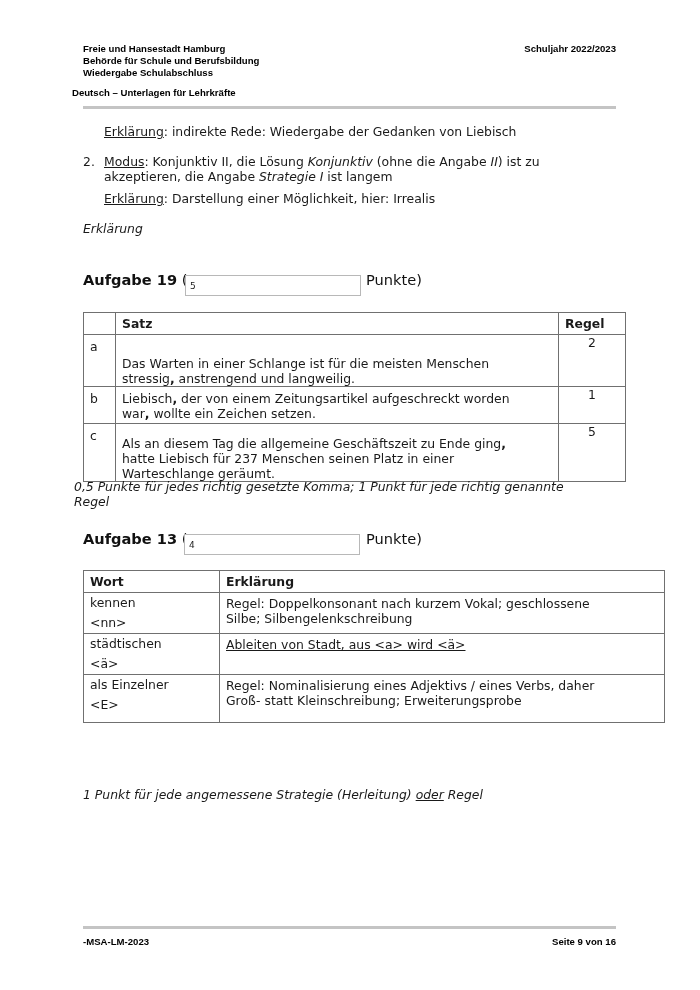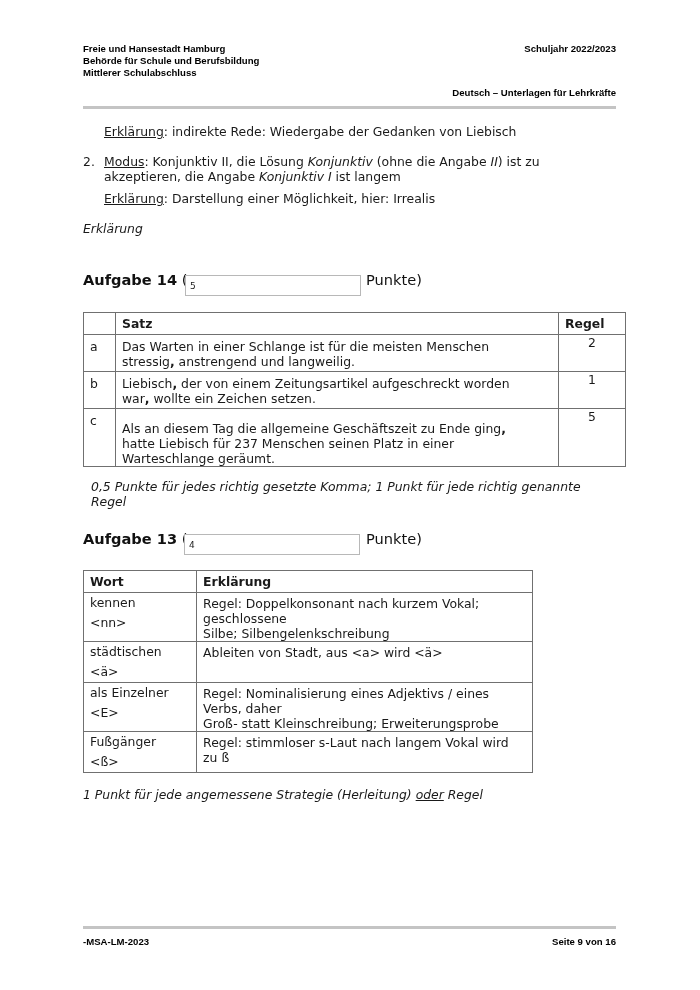--- a/index.html
+++ b/index.html
@@ -20,65 +20,65 @@
     .center { text-align: center !important; }
     .wort-line { display: block; line-height: 20px; }
   </style>
 </head>
 <body>
 
 <div>
   <div class="abs hdr" style="left:83px; top:43px;">
     <div>Freie und Hansestadt Hamburg</div>
     <div>Behörde für Schule und Berufsbildung</div>
-    <div>Mittlerer Schulabschluss</div>
+    <div>Wiedergabe Schulabschluss</div>
   </div>
   <div class="abs hdr" style="right:84px; top:43px; text-align:right;">Schuljahr 2022/2023</div>
-  <div class="abs hdr" style="left:83px; width:533px; top:87px; text-align:right;">Deutsch – Unterlagen für Lehrkräfte</div>
+  <div class="abs hdr" style="left:72px; width:533px; top:87px; text-align:left;">Deutsch – Unterlagen für Lehrkräfte</div>
   <div class="rule" style="top:106px;"></div>
 </div>
 
 <div class="abs body-text" style="left:104px; top:124px;">
   <span class="ul">Erklärung</span><span>: indirekte Rede: Wiedergabe der Gedanken von Liebisch</span>
 </div>
 
 <div class="abs body-text" style="left:83px; top:154px;">2.</div>
 <div class="abs body-text" style="left:104px; top:154px;">
   <div><span class="ul">Modus</span><span>: Konjunktiv II, die Lösung </span><span class="it">Konjunktiv</span><span> (ohne die Angabe </span><span class="it">II</span><span>) ist zu</span></div>
-  <div><span>akzeptieren, die Angabe </span><span class="it">Konjunktiv I</span><span> ist langem</span></div>
+  <div><span>akzeptieren, die Angabe </span><span class="it">Strategie I</span><span> ist langem</span></div>
 </div>
 <div class="abs body-text" style="left:104px; top:191px;">
   <span class="ul">Erklärung</span><span>: Darstellung einer Möglichkeit, hier: Irrealis</span>
 </div>
 
 <div class="abs body-text it" style="left:83px; top:221px;">
   <div>Erklärung</div>
 </div>
 
 <div class="abs heading" style="left:83px; top:271px;">
-  <b>Aufgabe 14</b><span> (</span>
+  <b>Aufgabe 19</b><span> (</span>
 </div>
 <div class="pts-input" style="left:185px; top:275px;">5</div>
 <div class="abs heading" style="left:366px; top:271px;">Punkte)</div>
 
 <table class="t" style="left:83px; top:312px; width:543px;">
   <colgroup>
       <col style="width:32px">
       <col style="width:444px">
       <col style="width:67px">
     </colgroup>
   <tbody>
       <tr>
     <th></th>
     <th>Satz</th>
     <th>Regel</th>
   </tr>
   <tr style="height:37px;">
     <td style="padding-top:4px;">a</td>
-    <td style="padding-top:4px;">
+    <td style="padding-top:21px;">
       <div>Das Warten in einer Schlange ist für die meisten Menschen</div>
       <div><span>stressig</span><b>,</b><span> anstrengend und langweilig.</span></div>
     </td>
     <td class="center" style="padding-top:0;">2</td>
   </tr>
   <tr style="height:37px;">
     <td style="padding-top:4px;">b</td>
     <td style="padding-top:4px;">
       <div><span>Liebisch</span><b>,</b><span> der von einem Zeitungsartikel aufgeschreckt worden</span></div>
       <div><span>war</span><b>,</b><span> wollte ein Zeichen setzen.</span></div>
@@ -90,32 +90,32 @@
     <td style="padding-top:12px;">
       <div><span>Als an diesem Tag die allgemeine Geschäftszeit zu Ende ging</span><b>,</b></div>
       <div>hatte Liebisch für 237 Menschen seinen Platz in einer</div>
       <div>Warteschlange geräumt.</div>
     </td>
     <td class="center" style="padding-top:0;">5</td>
   </tr>
 </tbody>
   </table>
 
-<div class="abs body-text it" style="left:91px; top:479px;font-style:italic;">
+<div class="abs body-text it" style="left:74px; top:479px;font-style:italic;">
   <div>0,5 Punkte für jedes richtig gesetzte Komma; 1 Punkt für jede richtig genannte</div>
   <div>Regel</div>
 </div>
 
 <div class="abs heading" style="left:83px; top:530px;">
   <b>Aufgabe 13</b><span> (</span>
 </div>
 <div class="pts-input" style="left:184px; top:534px;">4</div>
 <div class="abs heading" style="left:366px; top:530px;">Punkte)</div>
 
-<table class="t" style="left:83px; top:570px; width:450px;">
+<table class="t" style="left:83px; top:570px; width:582px;">
   <colgroup>
       <col style="width:125px">
       <col style="width:409px">
     </colgroup>
   <tbody>
       <tr>
     <th>Wort</th>
     <th>Erklärung</th>
   </tr>
   <tr style="height:41px;margin-top:17px;">
@@ -126,45 +126,35 @@
     <td style="padding-top:3px;">
           <div>Regel: Doppelkonsonant nach kurzem Vokal; geschlossene</div>
           <div>Silbe; Silbengelenkschreibung</div>
         </td>
   </tr>
   <tr style="height:41px;">
     <td>
           <span class="wort-line">städtischen</span>
           <span class="wort-line">&lt;ä&gt;</span>
         </td>
-    <td style="padding-top:3px;">
+    <td style="padding-top:3px;text-decoration:underline;">
           <div>Ableiten von Stadt, aus &lt;a&gt; wird &lt;ä&gt;</div>
           <div></div>
         </td>
   </tr>
   <tr style="height:48px;">
     <td>
           <span class="wort-line">als Einzelner</span>
           <span class="wort-line">&lt;E&gt;</span>
         </td>
     <td style="padding-top:3px;margin-left:32px;">
           <div>Regel: Nominalisierung eines Adjektivs / eines Verbs, daher</div>
           <div>Groß- statt Kleinschreibung; Erweiterungsprobe</div>
         </td>
   </tr>
-  <tr style="height:41px;">
-    <td>
-          <span class="wort-line">Fußgänger</span>
-          <span class="wort-line">&lt;ß&gt;</span>
-        </td>
-    <td style="padding-top:3px;">
-          <div>Regel: stimmloser s-Laut nach langem Vokal wird zu ß</div>
-          <div></div>
-        </td>
-  </tr>
 </tbody>
   </table>
 
 <div class="abs body-text it" style="left:83px; top:787px;">
   <span>1 Punkt für jede angemessene Strategie (Herleitung) </span><span class="ul">oder</span><span> Regel</span>
 </div>
 
 <div class="rule" style="top:926px;"></div>
 <div class="abs hdr" style="left:83px; top:936px;">-MSA-LM-2023</div>
 <div class="abs hdr" style="right:84px; top:936px; text-align:right;">Seite 9 von 16</div>

